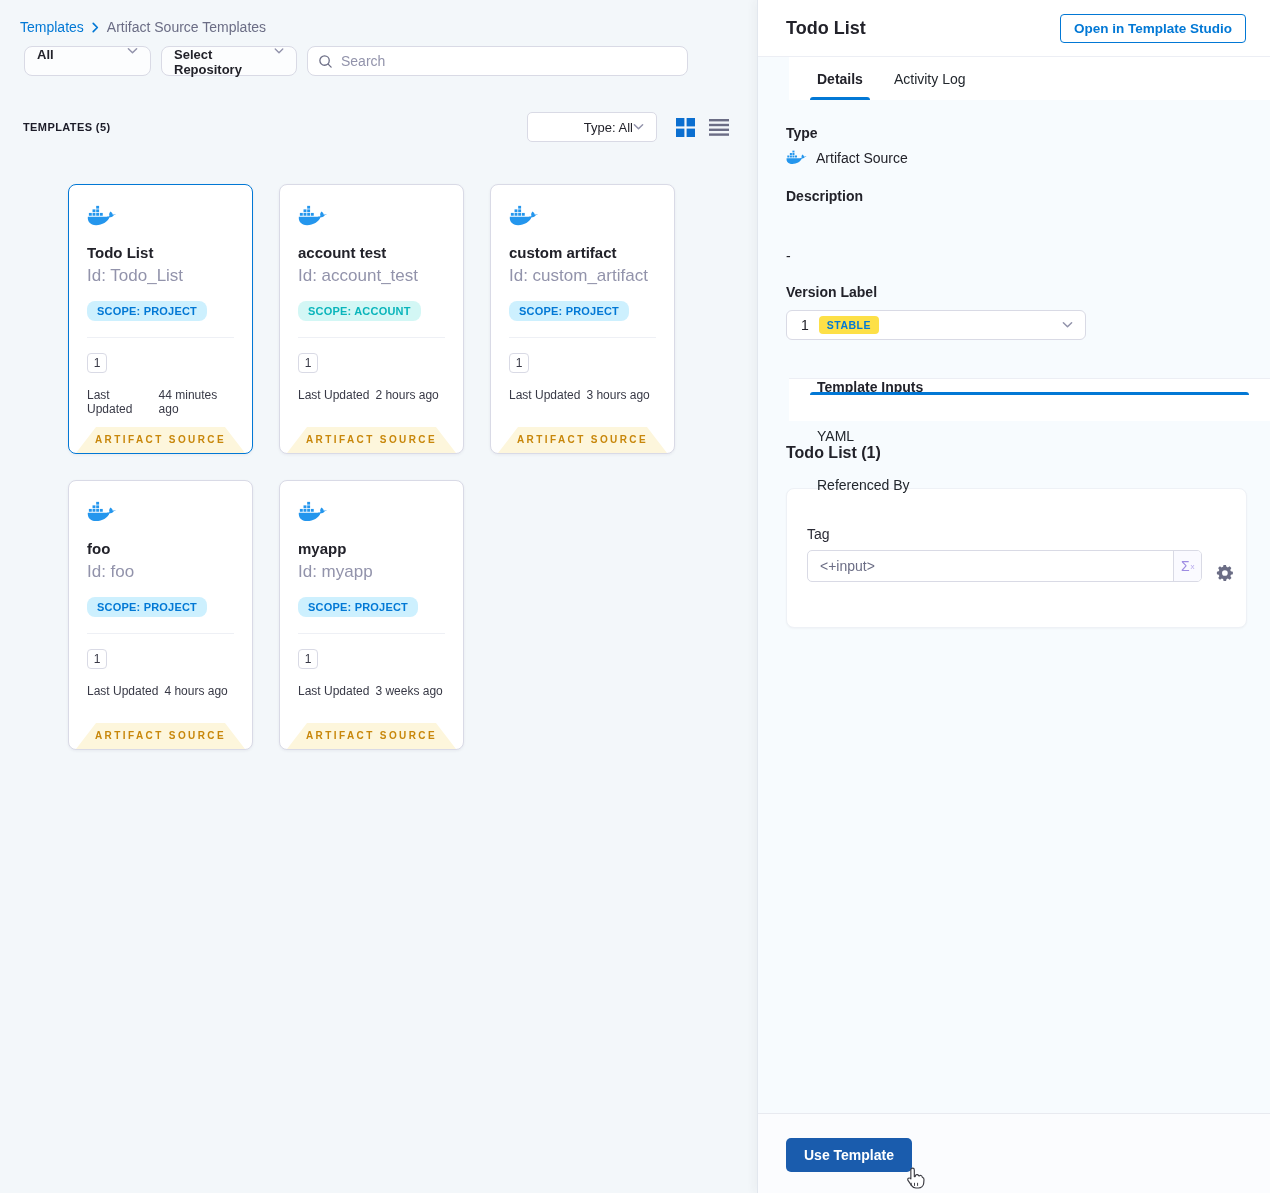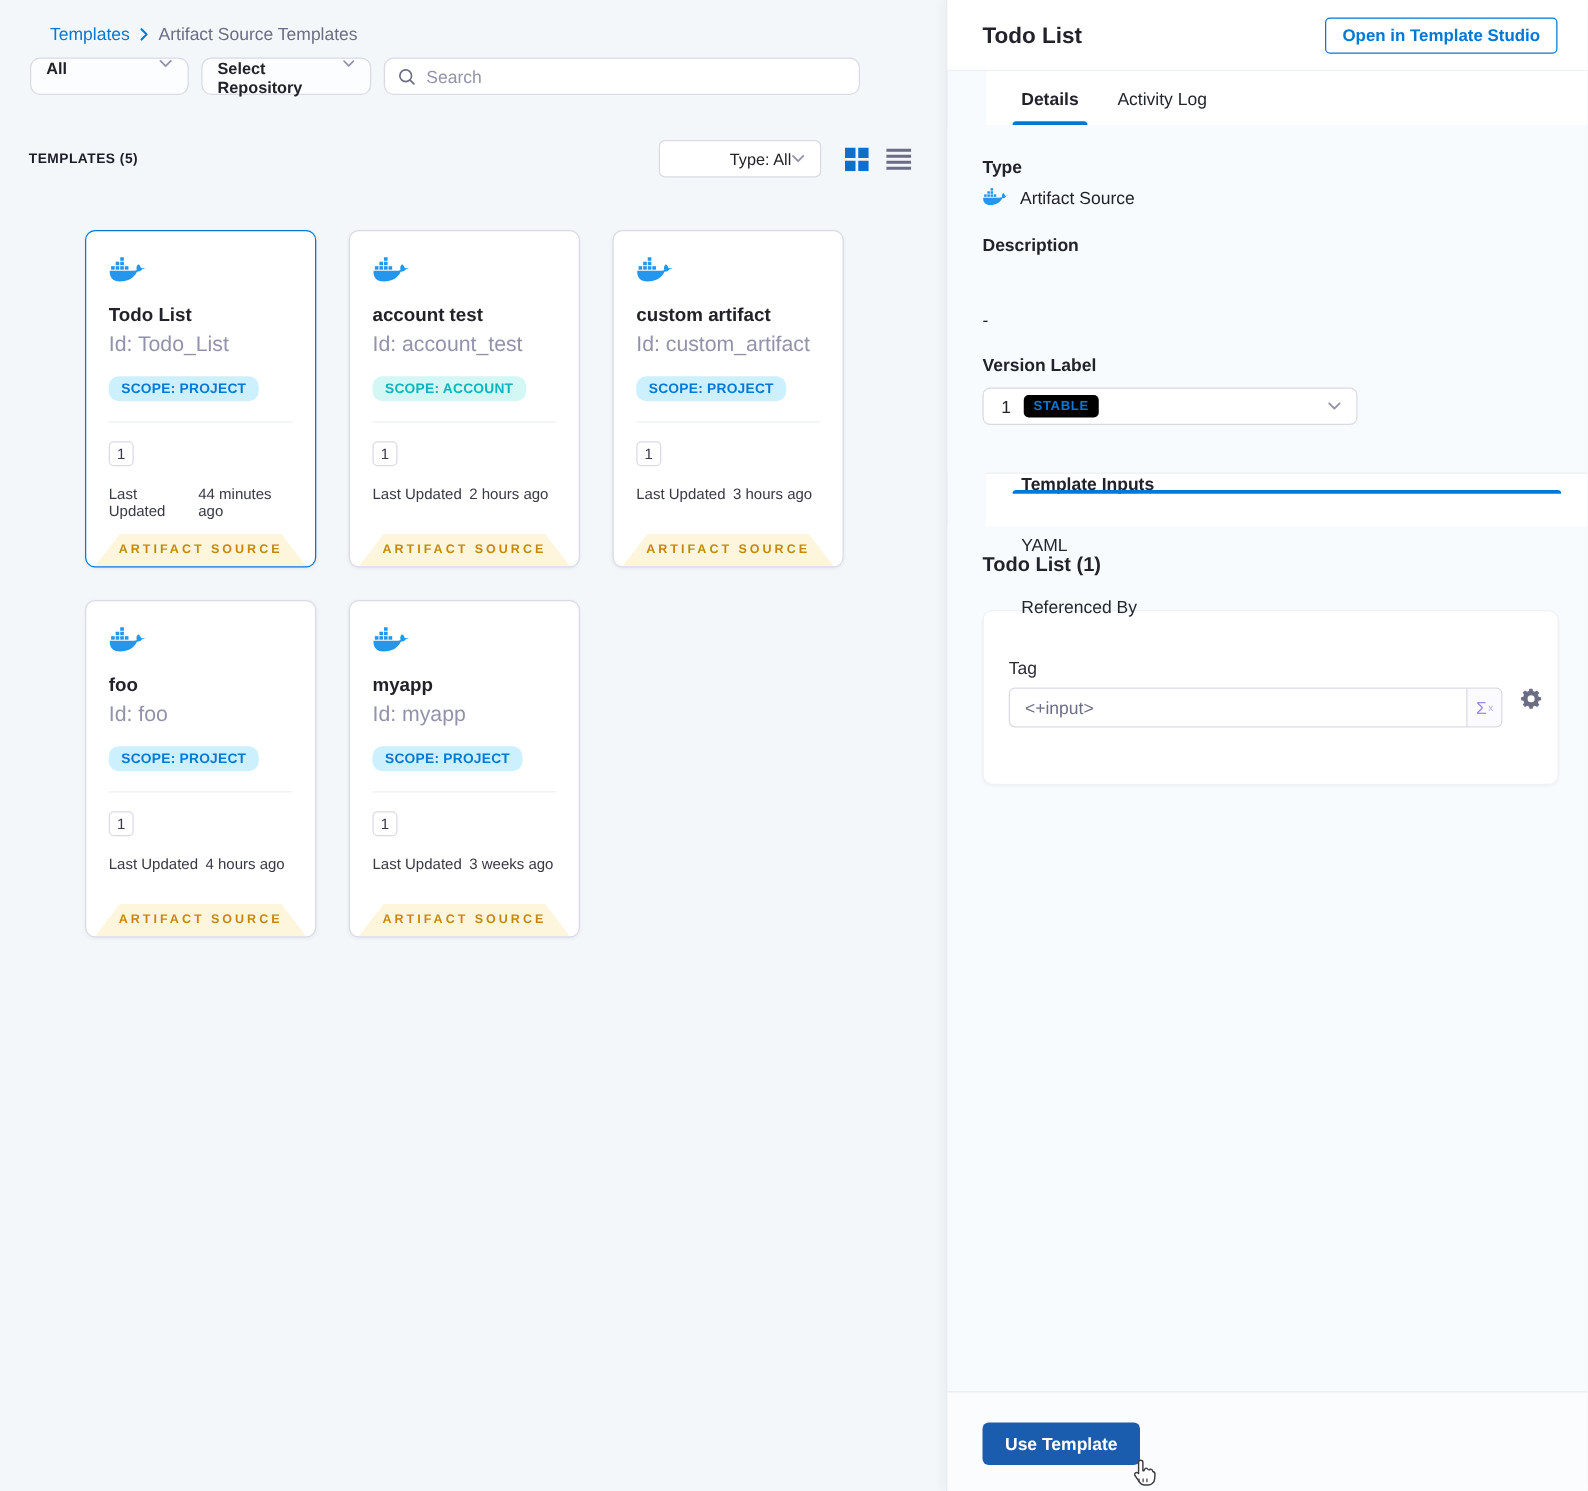--- a/index.html
+++ b/index.html
@@ -6,21 +6,21 @@
   html,body { width:1270px; height:1193px; }
   body {
     font-family:"Liberation Sans", sans-serif;
     position:relative; overflow:hidden; background:#f3f7fa; color:#22222a;
   }
   svg { display:block; }
 
   
   .left-panel { position:absolute; left:0; top:0; width:757px; height:1193px; background:#f3f7fa; }
 
-  .breadcrumb { display:flex; align-items:center; gap:7px; padding:19px 40px 0; font-size:14px; }
+  .breadcrumb { display:flex; align-items:center; gap:7px; padding:19px 20px 0; font-size:14px; }
   .crumb-link { color:#0278d5; cursor:pointer; }
   .crumb-sep svg { width:9px; height:11px; }
   .crumb-current { color:#6b6d85; }
 
   .filter-row { display:flex; gap:10px; margin:11px 24px 0; }
   .select-box {
     height:30px; background:#fcfdfe; border:1px solid #d9dae5; border-radius:8px;
     display:flex; align-items:flex-start; justify-content:space-between;
     padding:0 12px; font-size:13px; font-weight:600; color:#22222a; cursor:pointer;
   }
@@ -111,33 +111,33 @@
   .type-row { display:flex; align-items:center; gap:9px; margin:9px 0 22px; font-size:14px; color:#22222a; }
   .type-row .docker-icon { width:21px; height:16px; margin:0; }
   .desc-label { margin-bottom:44px; }
   .tags-value { margin:9px 0 20px; font-size:14px; color:#22222a; }
   .version-select {
     margin-top:10px; width:300px; height:30px; background:#fff; border:1px solid #d9dae5;
     border-radius:6px; display:flex; align-items:center; padding:0 12px 0 14px; cursor:pointer;
   }
   .version-num { font-size:14px; color:#22222a; }
   .stable-badge {
-    margin-left:10px; background:#000000; color:#0278d5; font-size:10.5px; font-weight:700;
+    margin-left:10px; background:#fde047; color:#0278d5; font-size:10.5px; font-weight:700;
     letter-spacing:.5px; padding:3px 8px; border-radius:4px;
   }
   .version-select .chev { margin-left:auto; width:11px; height:8px; }
 
   .inputs-section { background:#f7fbfe; flex:1; padding:23px 24px 0 28px; }
   .inputs-heading { font-size:16px; font-weight:700; color:#22222a; }
   .tag-card {
     margin-top:26px; width:461px; height:140px; background:#fff; border:1px solid #eef1f6;
     border-radius:8px; padding:37px 12px 0 20px; box-shadow:0 1px 2px rgba(40,41,61,.04);
   }
   .tag-label { font-size:14px; color:#2b2b36; }
-  .tag-input-row { display:flex; align-items:flex-start; margin-top:8px; }
+  .tag-input-row { display:flex; align-items:flex-end; margin-top:8px; }
   .tag-input-wrap {
     width:400px; height:32px; border:1px solid #d9dae5; border-radius:5px; background:#fff;
     display:flex; align-items:stretch; overflow:hidden;
   }
   .tag-input-wrap input {
     flex:1; border:none; outline:none; padding:0 12px; font-size:14px; color:#6b6d85;
     font-family:"Liberation Sans", sans-serif; background:transparent;
   }
   .sigma-btn {
     width:28px; border:none; border-left:1px solid #d9dae5; background:#fafaff; cursor:pointer;

